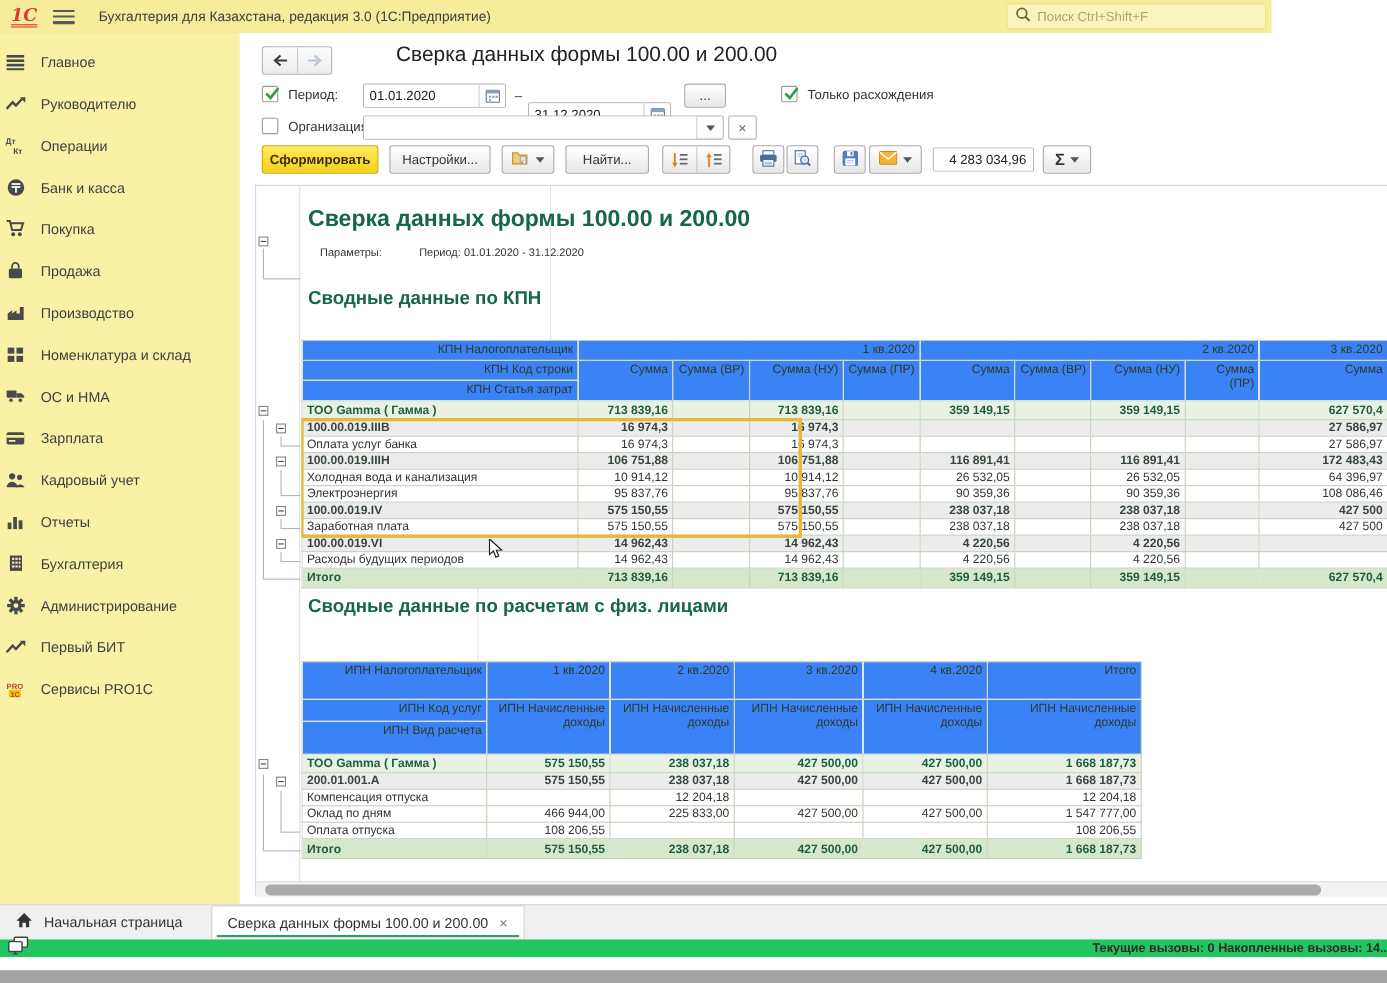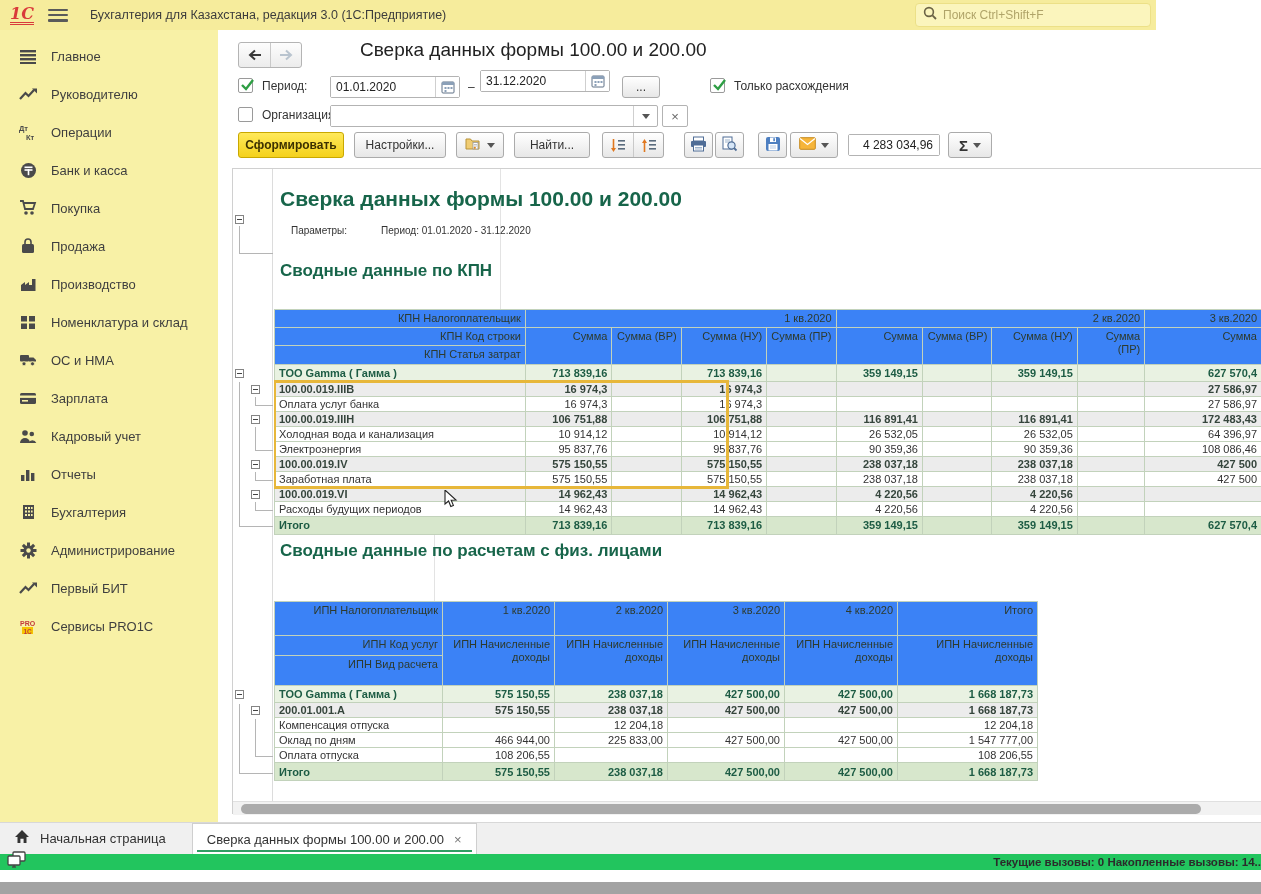--- a/index.html
+++ b/index.html
@@ -11,21 +11,21 @@
   .logo { color:#d93a3a; font:italic 900 16px "DejaVu Serif",serif; border-bottom:3px double #d93a3a; margin:0 14px 0 10px; line-height:1; }
   .hamburger { width:20px; height:13px; display:flex; flex-direction:column; justify-content:space-between; margin-right:22px; cursor:pointer; }
   .hamburger i { display:block; height:2.5px; background:#5a5a5a; border-radius:1px; }
   .topbar-title { font-size:12.5px; color:#3c3c3c; }
   .search { position:absolute; right:5px; top:3px; width:236px; height:24px; background:#fbf5bd; border:1px solid #ece087; border-radius:4px; display:flex; align-items:center; padding:0 6px; }
   .search input { border:none; background:transparent; outline:none; font-size:12px; width:190px; color:#555; }
   .search input::placeholder { color:#b0a469; }
 
   
   .sidebar { position:absolute; left:0; top:30px; width:218px; height:792px; background:#f8f1a6; padding-top:7px; }
-  .sb-item { height:38px; display:flex; align-items:center; padding-left:18px; cursor:pointer; }
+  .sb-item { height:38px; display:flex; align-items:center; padding-left:4px; cursor:pointer; }
   .sb-icon { width:20px; height:18px; margin-right:13px; flex:0 0 20px; display:flex; align-items:center; justify-content:center; }
   .sb-label { font-size:13px; color:#3f3f3f; white-space:nowrap; }
 
   
   .main { position:absolute; left:218px; top:30px; width:1043px; height:792px; background:#fff; }
   .navbtns { position:absolute; left:20px; top:12px; display:flex; border:1px solid #b4b4b4; border-radius:3px; overflow:hidden; background:linear-gradient(#fdfdfd,#ececec); }
   .navbtn { width:31px; height:24px; display:flex; align-items:center; justify-content:center; cursor:pointer; }
   .navbtn + .navbtn { border-left:1px solid #c9c9c9; }
   .page-title { position:absolute; left:142px; top:9px; font-size:19px; color:#222; white-space:nowrap; }
 
@@ -328,21 +328,21 @@
           <rect x="1" y="2" width="12" height="11" rx="1" fill="#fff" stroke="#5f7186"></rect>
           <rect x="1" y="2" width="12" height="3" fill="#8ba0b8"></rect>
           <rect x="3.5" y="7" width="2" height="2" fill="#8ba0b8"></rect>
           <rect x="6.5" y="7" width="2" height="2" fill="#8ba0b8"></rect>
           <rect x="9.5" y="7" width="2" height="2" fill="#8ba0b8"></rect>
           <rect x="3.5" y="10" width="2" height="2" fill="#8ba0b8"></rect>
         </svg>
     </span>
   </div>
   <span class="dash" style="left:250px; top:50px;">–</span>
-  <div class="datebox" style="left:262px; top:40px;">
+  <div class="datebox" style="left:262px; top:63px;">
     <input value="31.12.2020" style="">
     <span class="calbtn">
       <svg width="14" height="14">
           <rect x="1" y="2" width="12" height="11" rx="1" fill="#fff" stroke="#5f7186"></rect>
           <rect x="1" y="2" width="12" height="3" fill="#8ba0b8"></rect>
           <rect x="3.5" y="7" width="2" height="2" fill="#8ba0b8"></rect>
           <rect x="6.5" y="7" width="2" height="2" fill="#8ba0b8"></rect>
           <rect x="9.5" y="7" width="2" height="2" fill="#8ba0b8"></rect>
           <rect x="3.5" y="10" width="2" height="2" fill="#8ba0b8"></rect>
         </svg>

